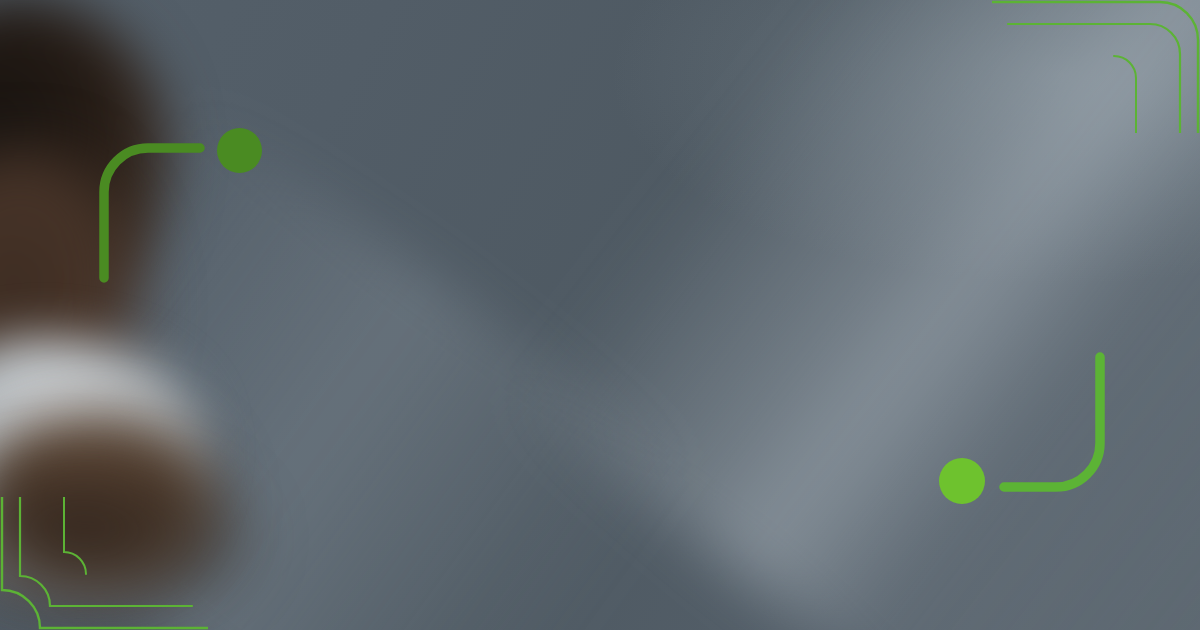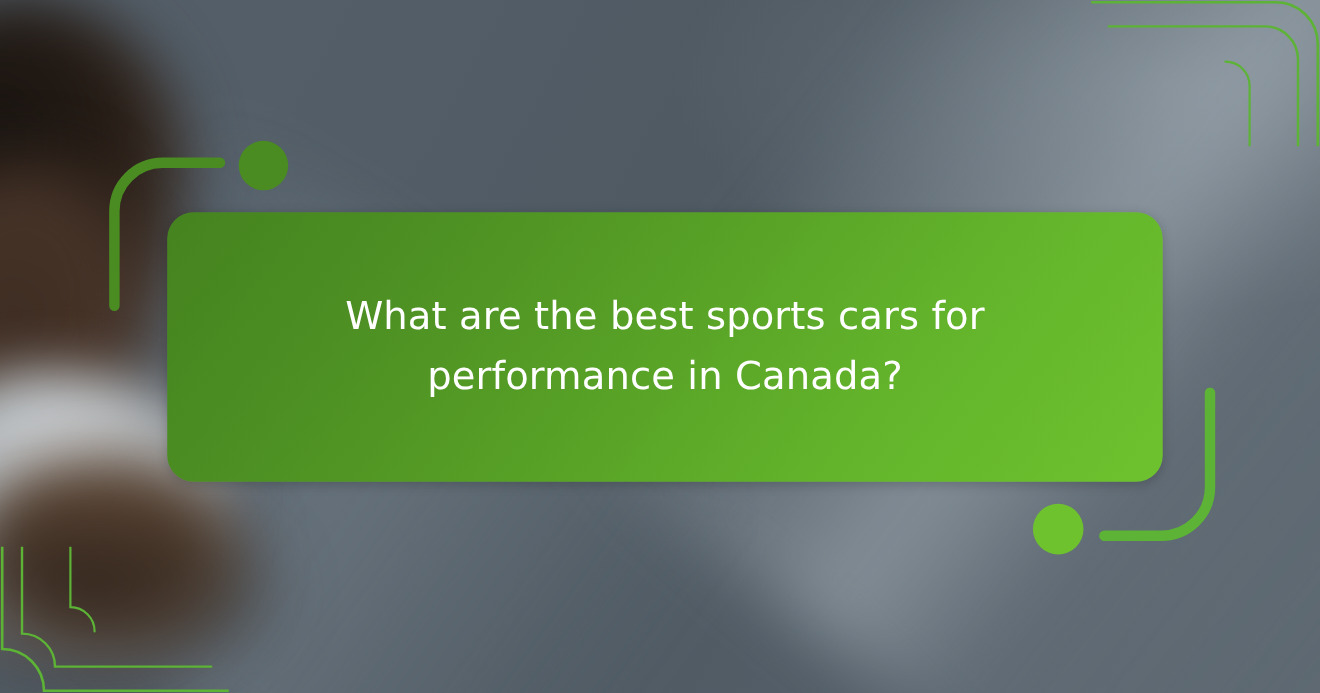--- a/index.html
+++ b/index.html
@@ -218,17 +218,14 @@
 
   <div class="bracket br-br">
     <svg width="112" height="145" viewBox="0 0 112 145" fill="none">
       <path d="M104 5 V91 A44 44 0 0 1 60 135 H8" stroke="#5cb335" stroke-width="9.5" fill="none" stroke-linecap="round" stroke-linejoin="round"></path>
     </svg>
   </div>
 
   <div class="dot dot-tl"></div>
   <div class="dot dot-br"></div>
 
-  <div class="card">
-    <p class="card-text">What are the best sports cars for performance in Canada?</p>
-  </div>
 
 </div>
 
 </body></html>

